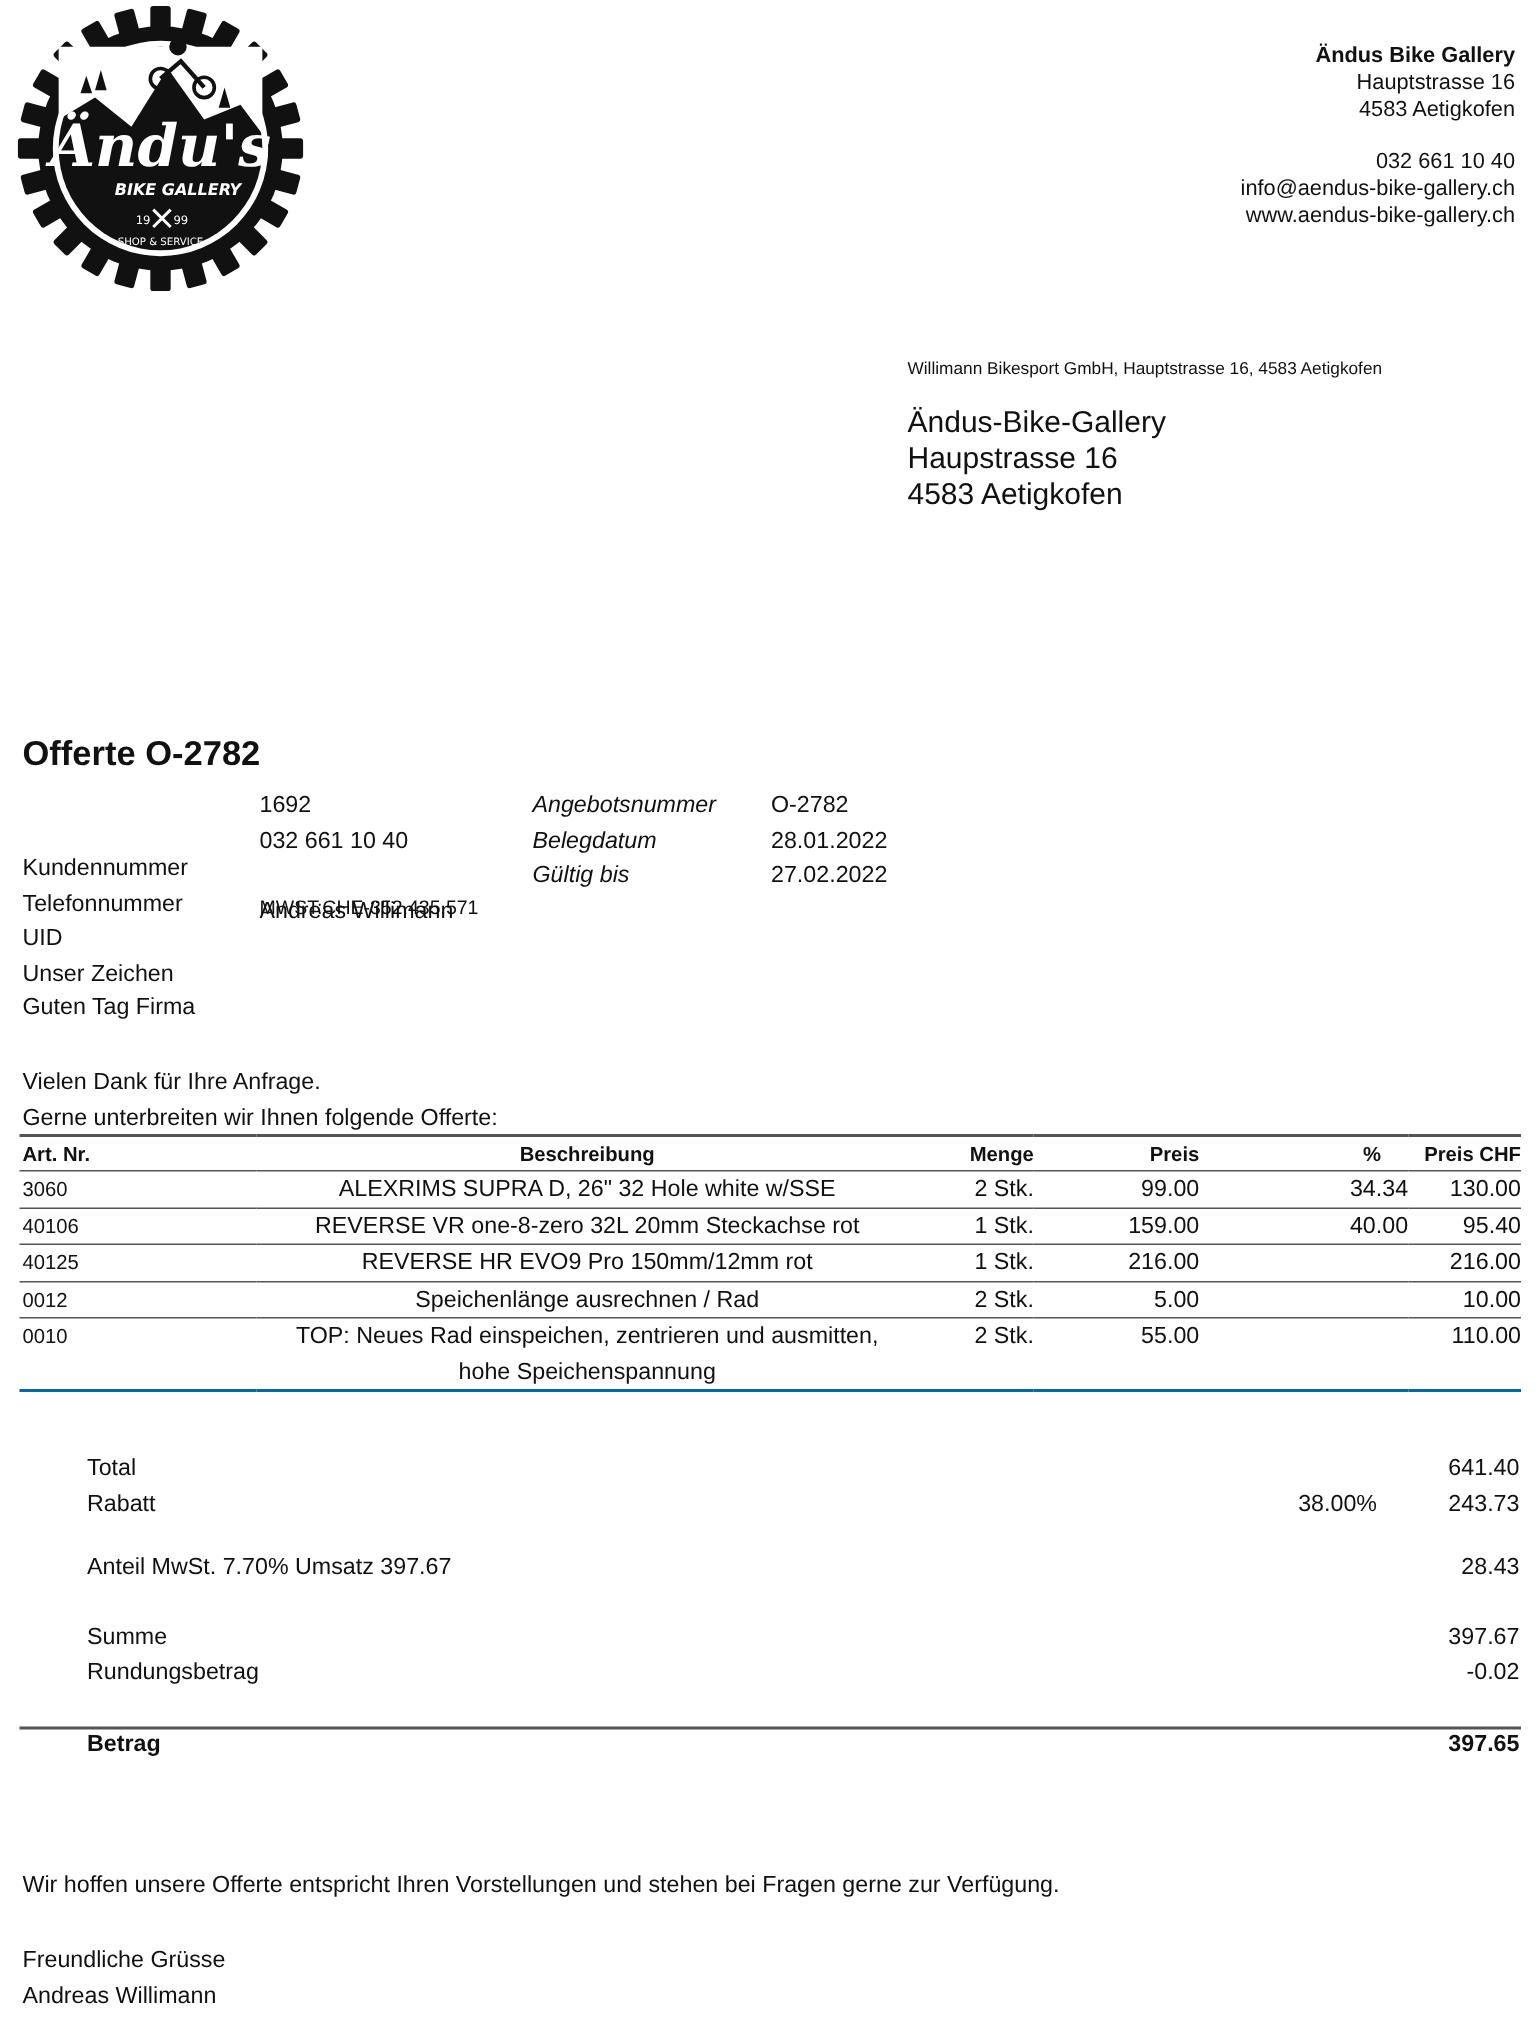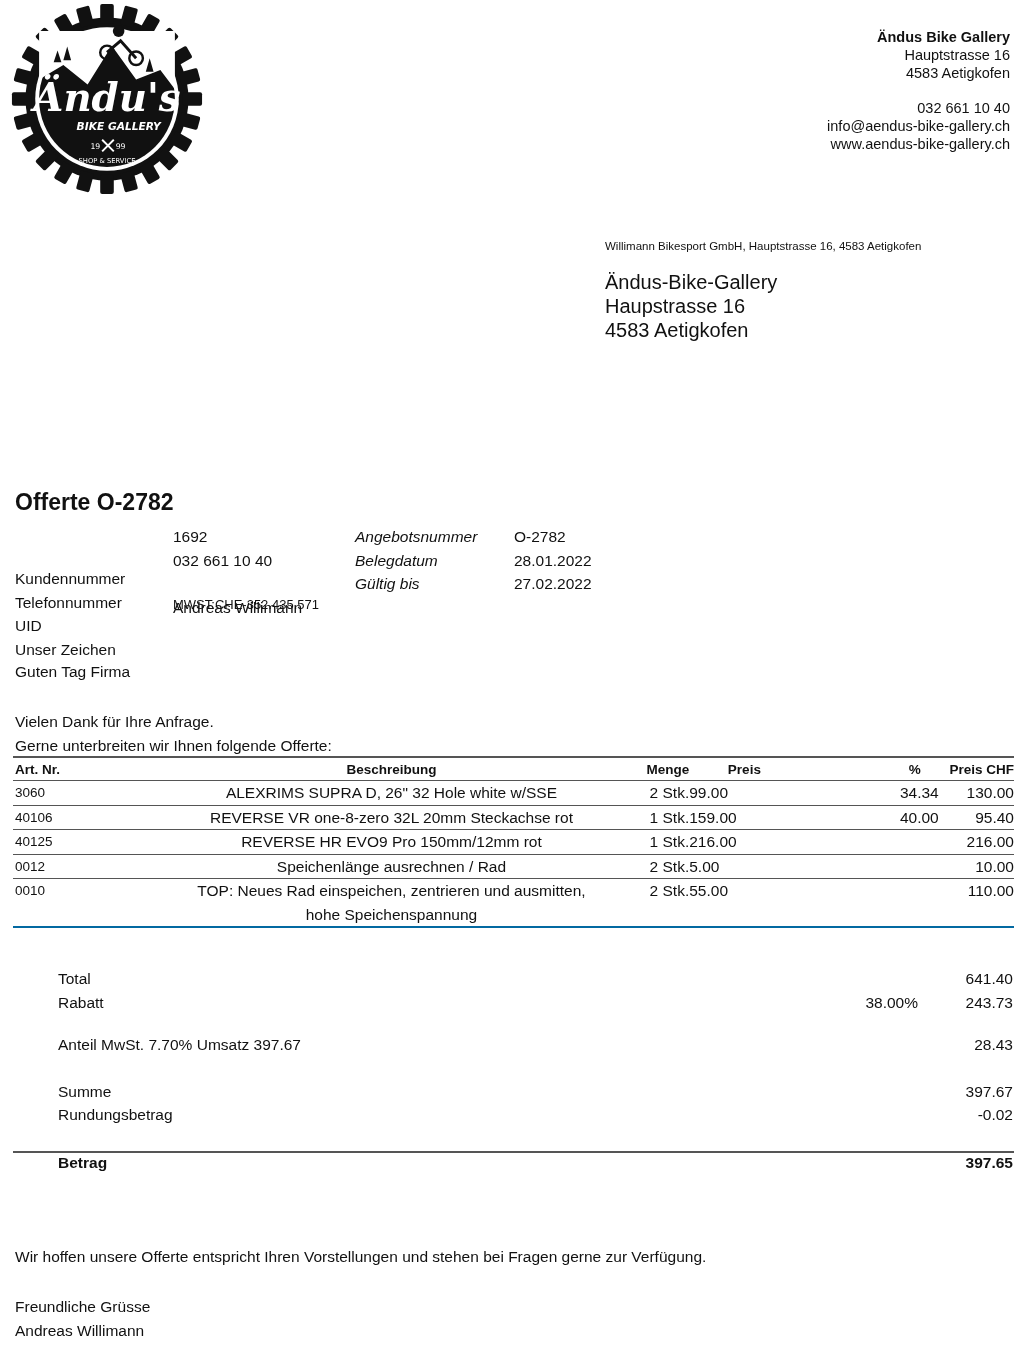--- a/index.html
+++ b/index.html
@@ -33,21 +33,21 @@
   table.items th {
     font-size: 13.5px; font-weight: bold; height: 22px; padding: 0;
     border-top: 2px solid #555; border-bottom: 1.5px solid #555;
   }
   table.items td { padding: 0; vertical-align: top; line-height: 23.5px; border-bottom: 1.5px solid #555; }
   table.items tr:last-child td { border-bottom: 2px solid #0369a1; }
   .col-art { width: 159px; text-align: left; padding-left: 2px !important; }
   td.col-art { font-size: 13.5px; }
   .col-desc { width: 450px; text-align: center; }
   .col-qty { width: 78px; text-align: right; }
-  .col-price { width: 112px; }
+  .col-price { width: 112px; text-align: right; }
   .col-pct { width: 124px; text-align: right; }
   .col-total { width: 76px; text-align: right; }
   th.col-pct { padding-right: 18px !important; }
   td.col-pct { padding-right: 0px; margin-top: 33px; }
 
   .sum { left: 15px; width: 998px; font-size: 15.5px; height: 22px; }
   .sum .lbl { position: absolute; left: 0; top: 0; margin-left: 43px; }
   .sum .pct { position: absolute; right: 95px; top: 0; }
   .sum .val { position: absolute; right: 0; top: 0; }
   .sum.bold { font-weight: bold; }

